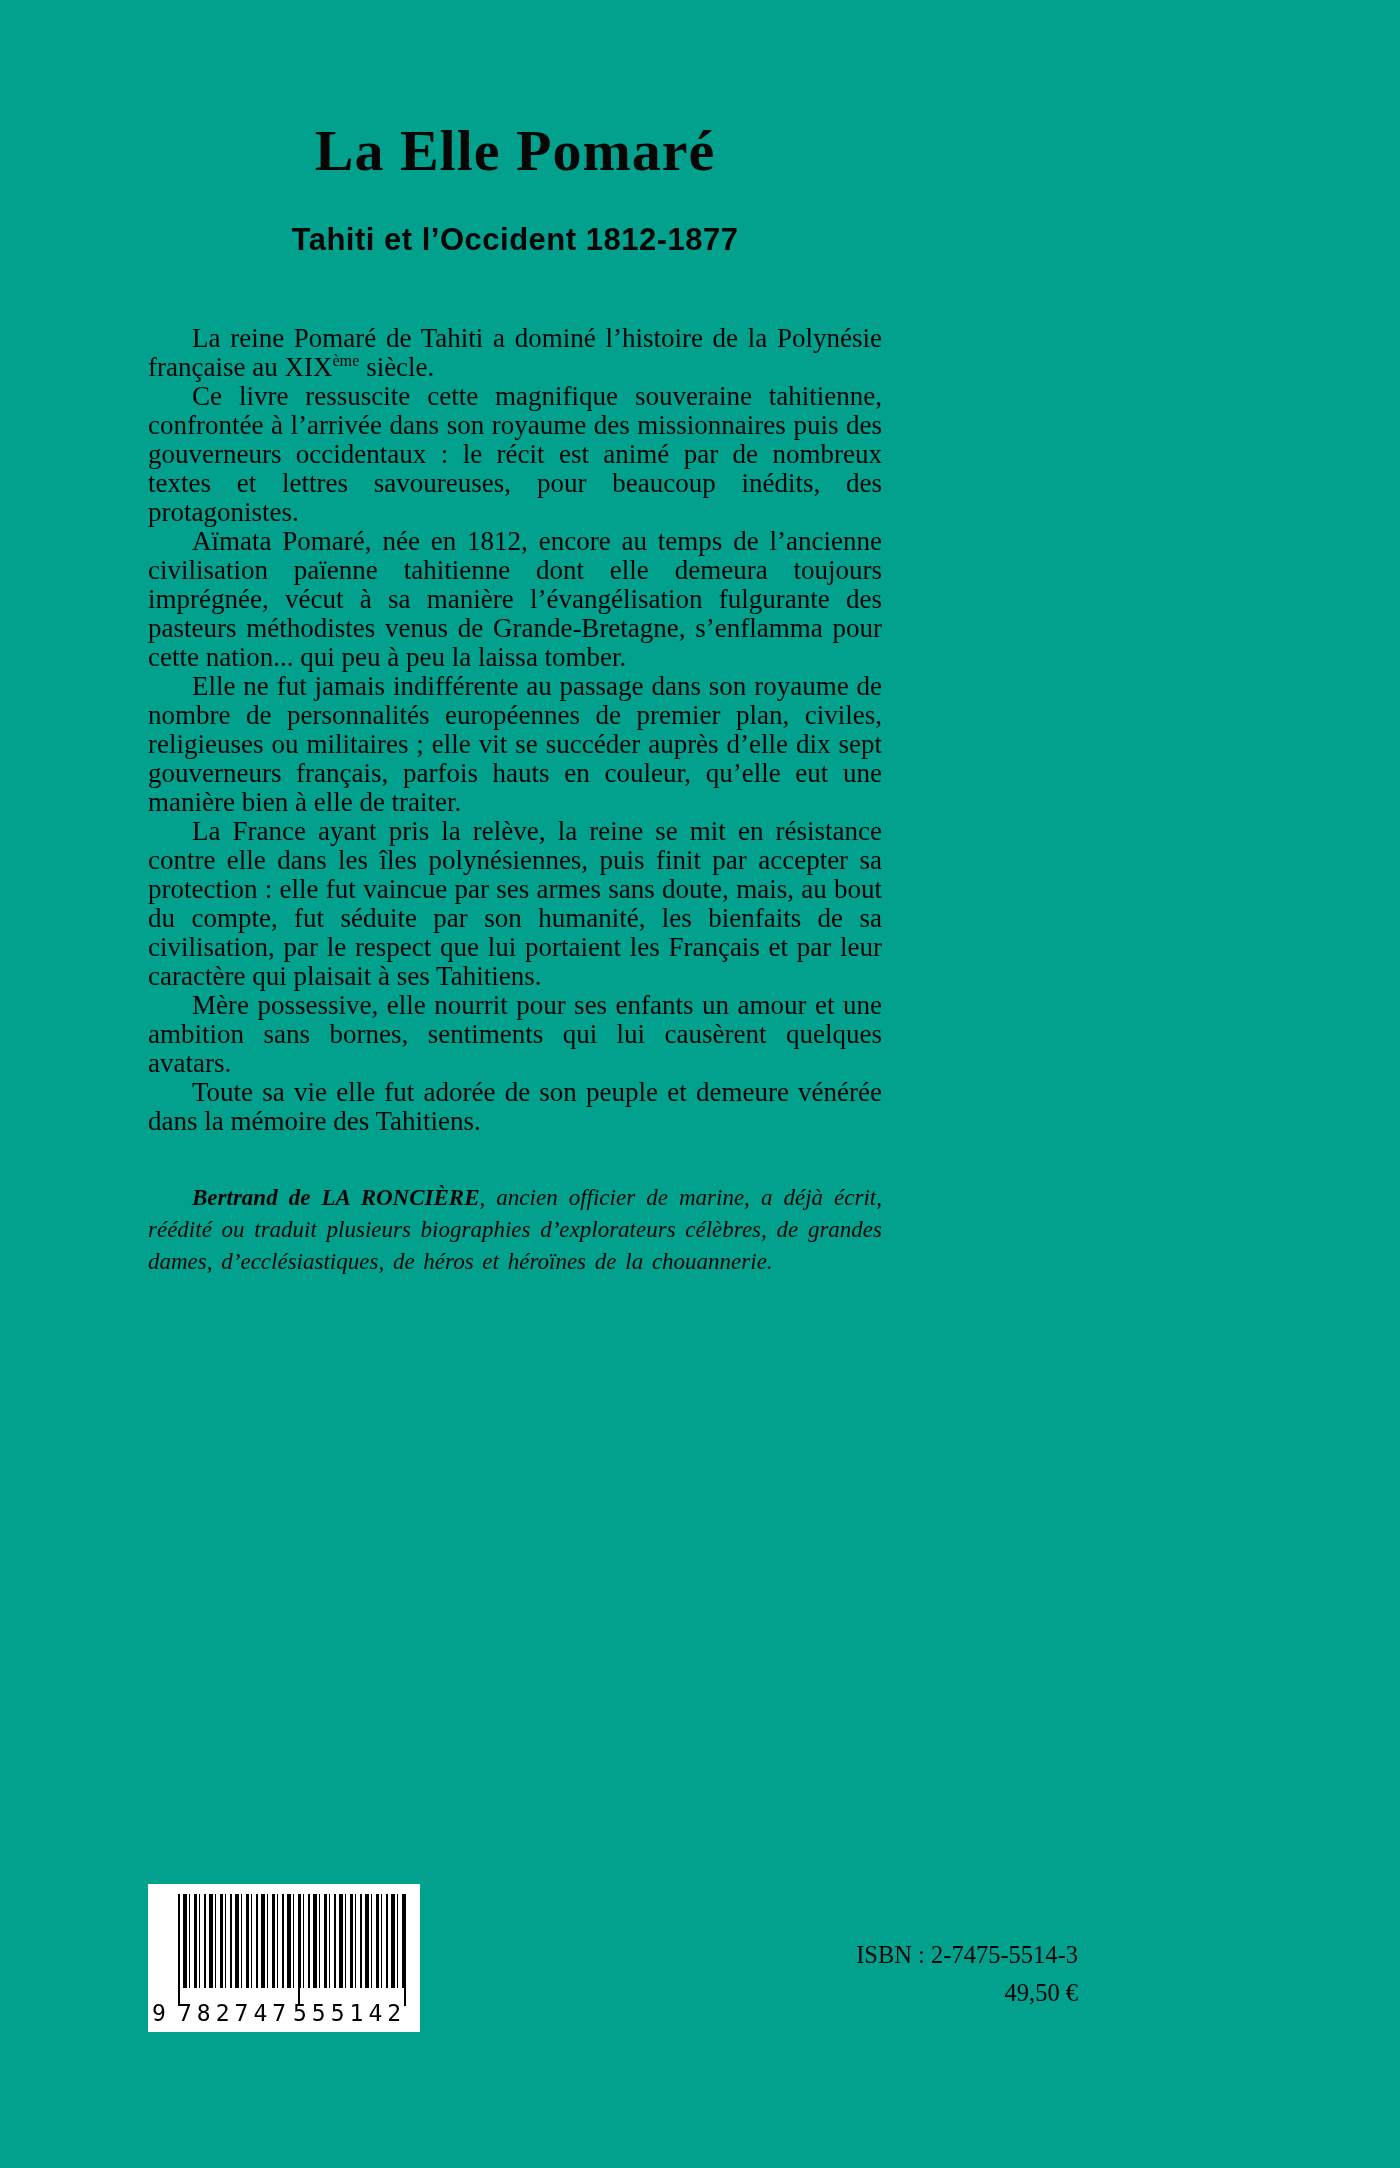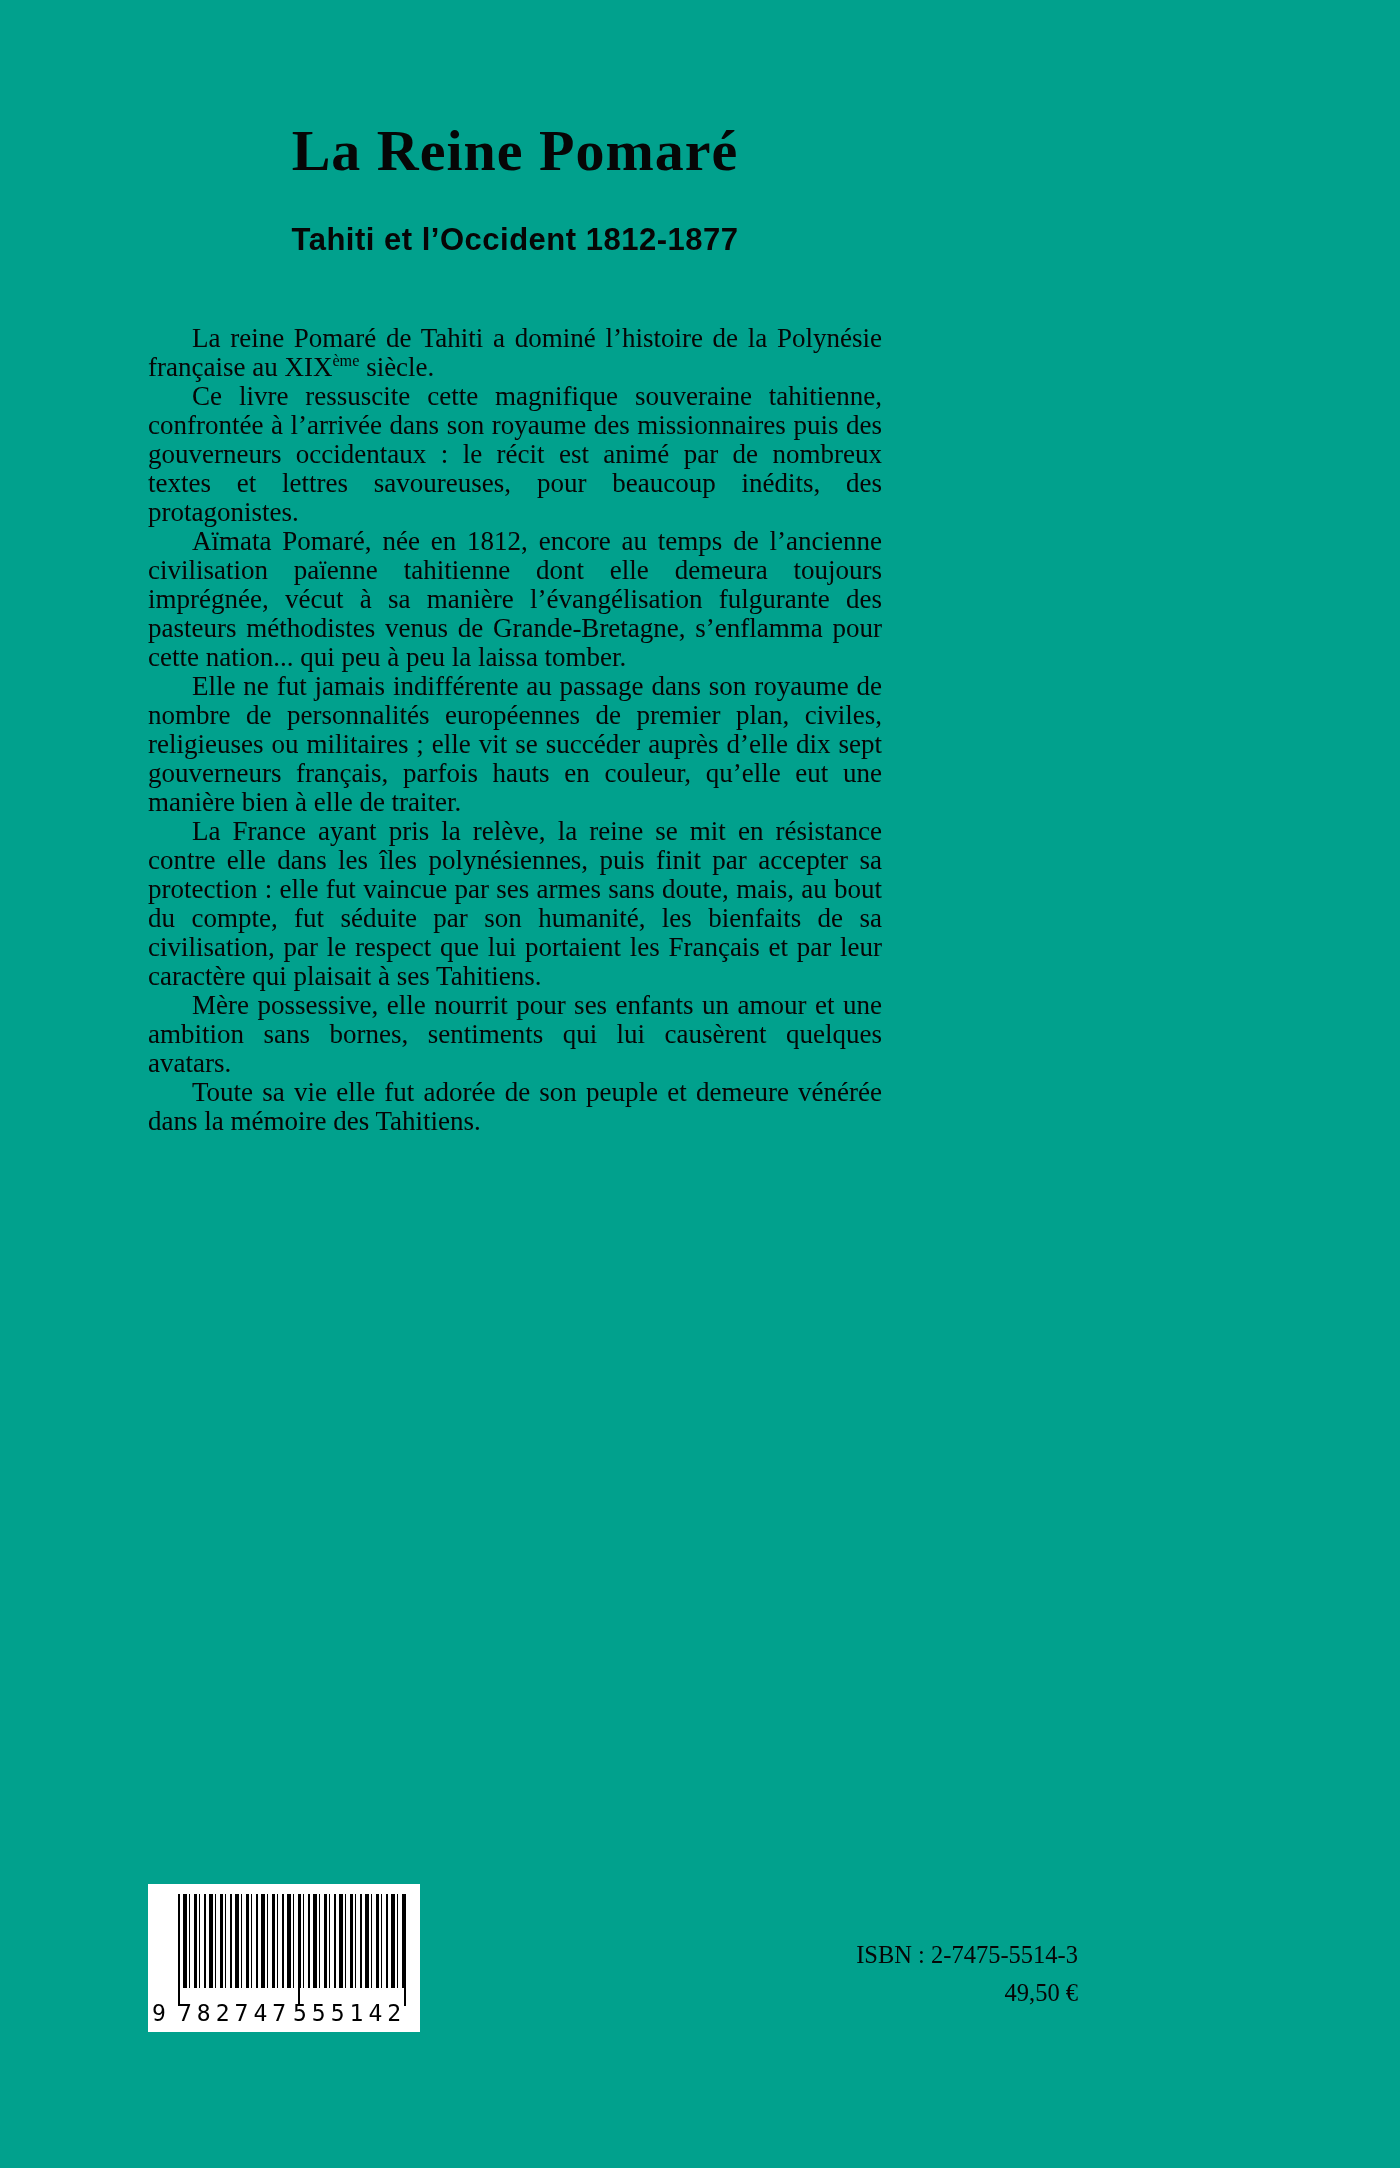--- a/index.html
+++ b/index.html
@@ -113,34 +113,37 @@
     line-height: 38px;
   }
 </style>
 </head>
 <body>
 
 <div class="page">
 
   <div class="text-column">
 
-    <h1 class="title">La Reine Pomaré</h1>
+    <h1 class="title">La Elle Pomaré</h1>
 
     <h2 class="subtitle">Tahiti et l’Occident 1812-1877</h2>
 
     <div class="body-text">
       <p class="para"><span>La reine Pomaré de Tahiti a dominé l’histoire de la Polynésie française au XIX</span><sup class="ord">ème</sup><span> siècle.</span></p>
       <p class="para">Ce livre ressuscite cette magnifique souveraine tahitienne, confrontée à l’arrivée dans son royaume des missionnaires puis des gouverneurs occidentaux : le récit est animé par de nombreux textes et lettres savoureuses, pour beaucoup inédits, des protagonistes.</p>
       <p class="para">Aïmata Pomaré, née en 1812, encore au temps de l’ancienne civilisation païenne tahitienne dont elle demeura toujours imprégnée, vécut à sa manière l’évangélisation fulgurante des pasteurs méthodistes venus de Grande-Bretagne, s’enflamma pour cette nation... qui peu à peu la laissa tomber.</p>
       <p class="para">Elle ne fut jamais indifférente au passage dans son royaume de nombre de personnalités européennes de premier plan, civiles, religieuses ou militaires ; elle vit se succéder auprès d’elle dix sept gouverneurs français, parfois hauts en couleur, qu’elle eut une manière bien à elle de traiter.</p>
       <p class="para">La France ayant pris la relève, la reine se mit en résistance contre elle dans les îles polynésiennes, puis finit par accepter sa protection : elle fut vaincue par ses armes sans doute, mais, au bout du compte, fut séduite par son humanité, les bienfaits de sa civilisation, par le respect que lui portaient les Français et par leur caractère qui plaisait à ses Tahitiens.</p>
       <p class="para">Mère possessive, elle nourrit pour ses enfants un amour et une ambition sans bornes, sentiments qui lui causèrent quelques avatars.</p>
       <p class="para">Toute sa vie elle fut adorée de son peuple et demeure vénérée dans la mémoire des Tahitiens.</p>
     </div>
 
+    <div class="bio">
+      <p class="para"><strong class="bio-name">Bertrand de LA RONCIÈRE</strong><span>, ancien officier de marine, a déjà écrit, réédité ou traduit plusieurs biographies d’explorateurs célèbres, de grandes dames, d’ecclésiastiques, de héros et héroïnes de la chouannerie.</span></p>
+    </div>
 
   </div>
 
   <div class="barcode-panel">
     <div class="barcode-bars"></div>
     <div class="guard g-left"></div>
     <div class="guard g-mid"></div>
     <div class="guard g-right"></div>
     <div class="barcode-digits">
       <span class="bc-prefix">9</span>

